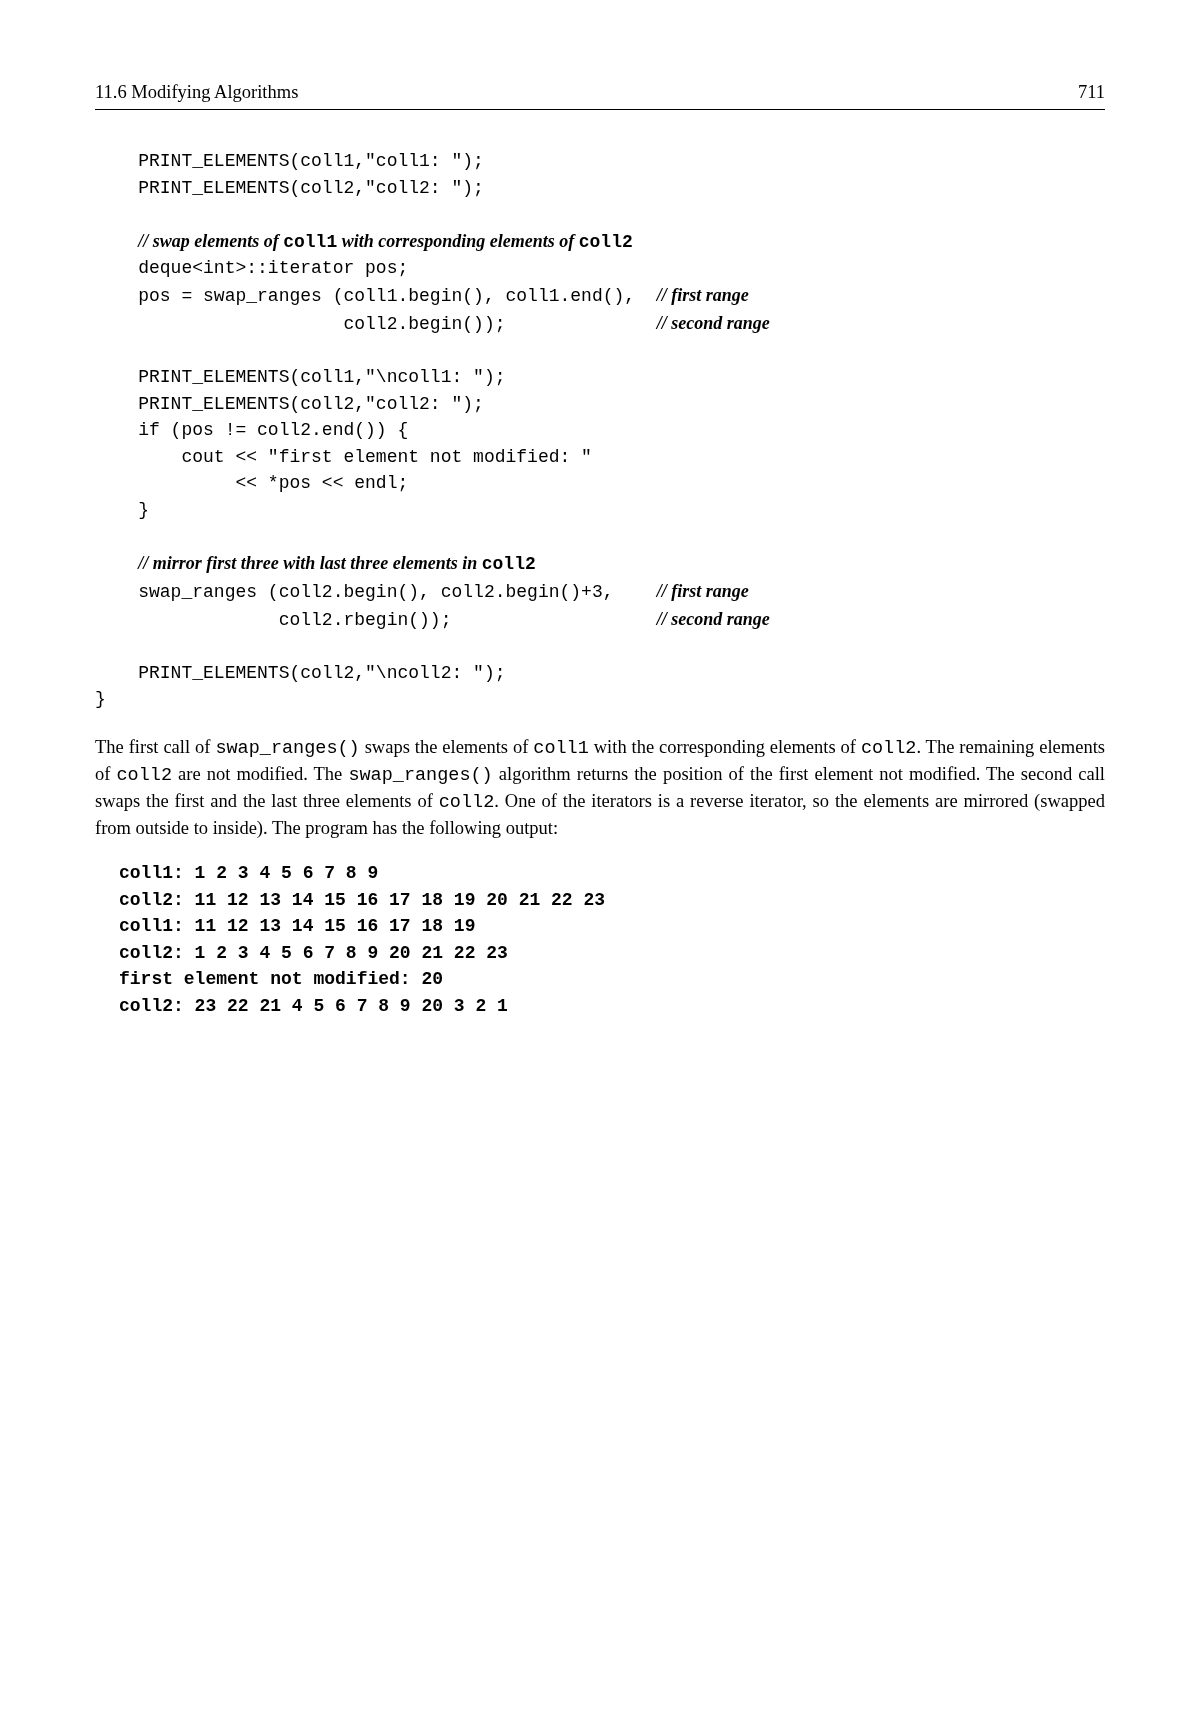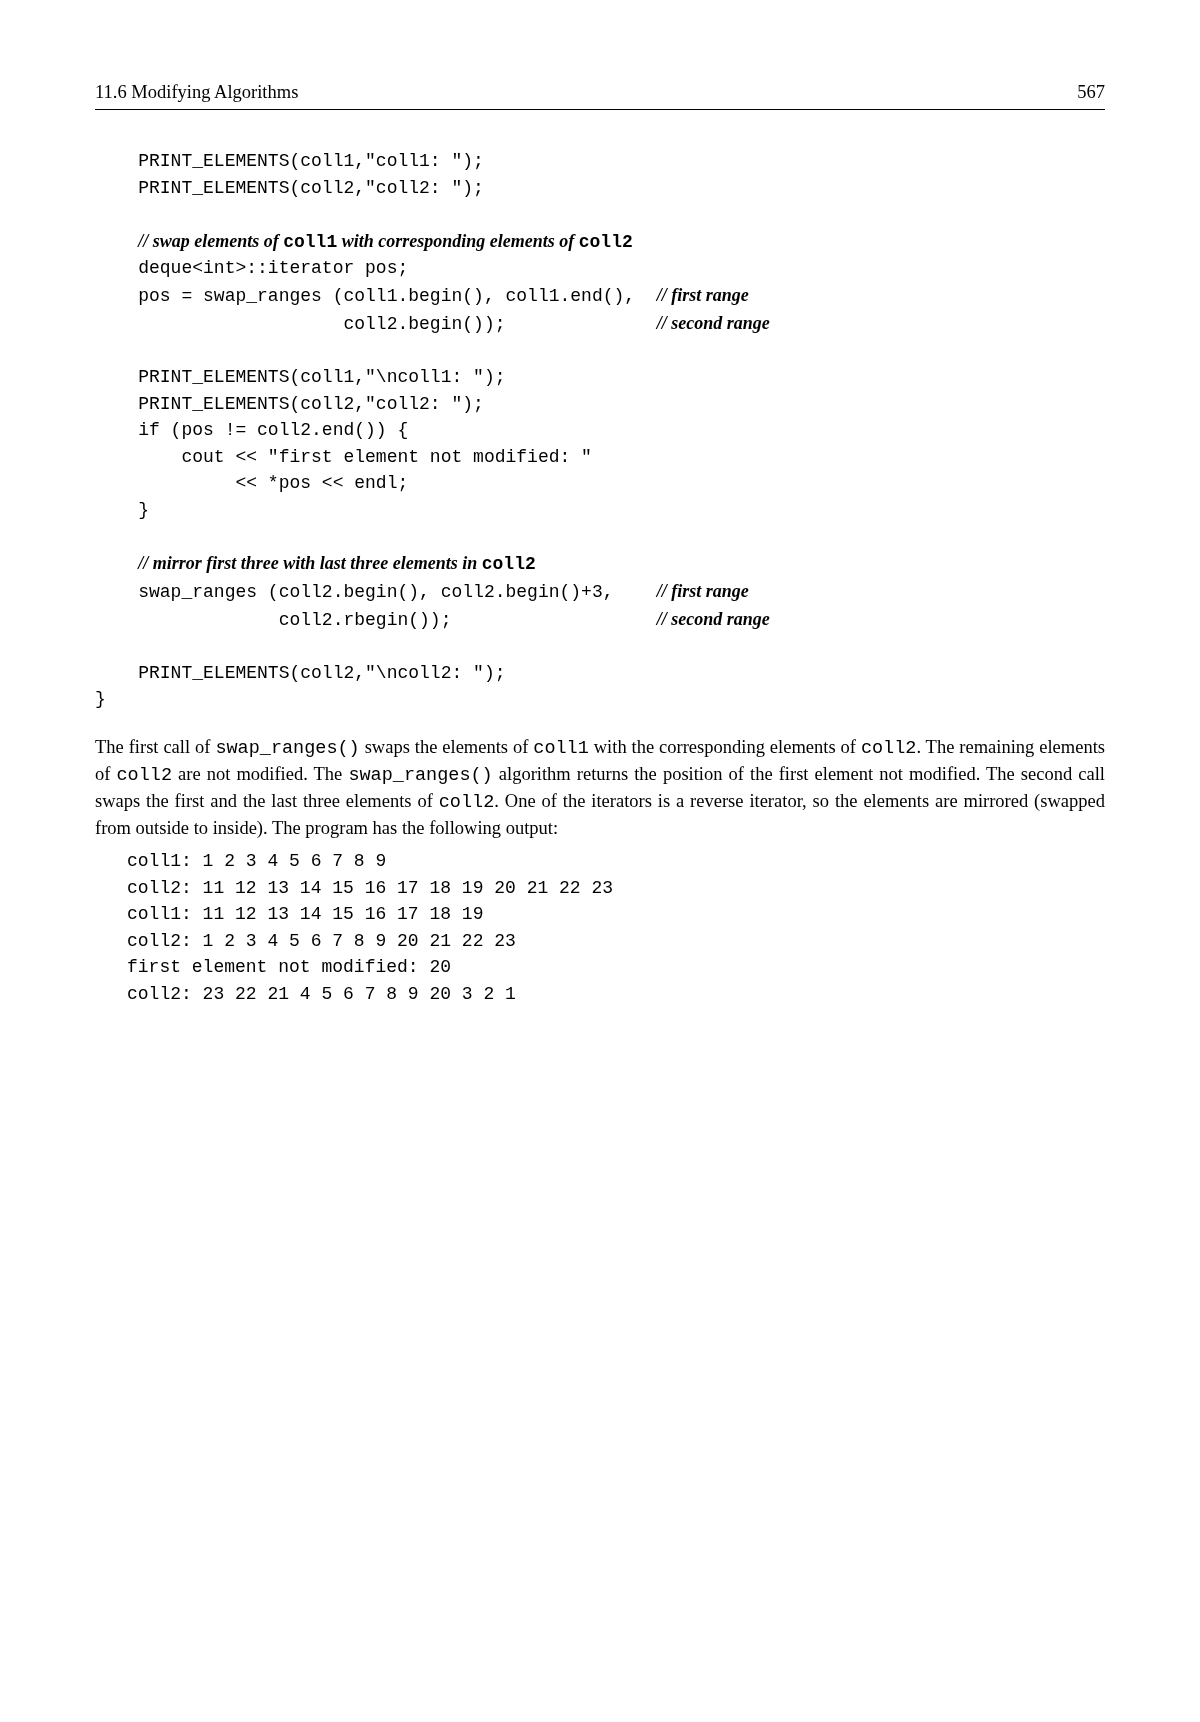--- a/index.html
+++ b/index.html
@@ -32,36 +32,37 @@
   }
   .code-line { display: block; }
   .comment {
     font-family: "Times New Roman", Times, serif;
     font-style: italic;
     font-weight: bold;
   }
   .comment .mono { font-family: "Courier New", Courier, monospace; font-style: normal; }
   .para {
     text-align: justify;
-    margin-bottom: 7px;
+    margin-bottom: 19px;
   }
   .output-block {
     font-family: "Courier New", Courier, monospace;
     font-size: 18px;
     white-space: pre;
     line-height: 1.48;
-    margin-left: 32px;
+    margin-left: 24px;
+    font-weight: bold;
   }
   .mono-inline { font-family: "Courier New", Courier, monospace; }
 </style>
 </head>
 <body>
 
 <div class="header">
   <span>11.6  Modifying Algorithms</span>
-  <span>567</span>
+  <span>711</span>
 </div>
 
 <div class="code-block"><span class="code-line"><span>    </span><span>PRINT_ELEMENTS(coll1,"coll1: ");</span></span><span class="code-line"><span>    </span><span>PRINT_ELEMENTS(coll2,"coll2: ");</span></span><span class="code-line"> </span><span class="code-line"><span>    </span><span class="comment"><span>// swap elements of </span><span class="mono">coll1</span><span> with corresponding elements of </span><span class="mono">coll2</span></span></span><span class="code-line"><span>    </span><span>deque&lt;int&gt;::iterator pos;</span></span><span class="code-line"><span>    </span><span>pos = swap_ranges (coll1.begin(), coll1.end(),  </span><span class="comment">// first range</span></span><span class="code-line"><span>    </span><span>                   coll2.begin());              </span><span class="comment">// second range</span></span><span class="code-line"> </span><span class="code-line"><span>    </span><span>PRINT_ELEMENTS(coll1,"\ncoll1: ");</span></span><span class="code-line"><span>    </span><span>PRINT_ELEMENTS(coll2,"coll2: ");</span></span><span class="code-line"><span>    </span><span>if (pos != coll2.end()) {</span></span><span class="code-line"><span>    </span><span>    cout &lt;&lt; "first element not modified: "</span></span><span class="code-line"><span>    </span><span>         &lt;&lt; *pos &lt;&lt; endl;</span></span><span class="code-line"><span>    </span><span>}</span></span><span class="code-line"> </span><span class="code-line"><span>    </span><span class="comment"><span>// mirror first three with last three elements in </span><span class="mono">coll2</span></span></span><span class="code-line"><span>    </span><span>swap_ranges (coll2.begin(), coll2.begin()+3,    </span><span class="comment">// first range</span></span><span class="code-line"><span>    </span><span>             coll2.rbegin());                   </span><span class="comment">// second range</span></span><span class="code-line"> </span><span class="code-line"><span>    </span><span>PRINT_ELEMENTS(coll2,"\ncoll2: ");</span></span><span class="code-line"><span>}</span></span></div>
 
 <div class="para"><span>The first call of </span><span class="mono-inline">swap_ranges()</span><span> swaps the elements of </span><span class="mono-inline">coll1</span><span> with the corresponding elements of </span><span class="mono-inline">coll2</span><span>. The remaining elements of </span><span class="mono-inline">coll2</span><span> are not modified. The </span><span class="mono-inline">swap_ranges()</span><span> algorithm returns the position of the first element not modified.  The second call swaps the first and the last three elements of </span><span class="mono-inline">coll2</span><span>. One of the iterators is a reverse iterator, so the elements are mirrored (swapped from outside to inside). The program has the following output:</span></div>
 
 <div class="output-block"><span class="code-line">coll1: 1 2 3 4 5 6 7 8 9</span><span class="code-line">coll2: 11 12 13 14 15 16 17 18 19 20 21 22 23</span><span class="code-line"></span><span class="code-line">coll1: 11 12 13 14 15 16 17 18 19</span><span class="code-line">coll2: 1 2 3 4 5 6 7 8 9 20 21 22 23</span><span class="code-line">first element not modified: 20</span><span class="code-line"></span><span class="code-line">coll2: 23 22 21 4 5 6 7 8 9 20 3 2 1</span></div>
 
 </body></html>

